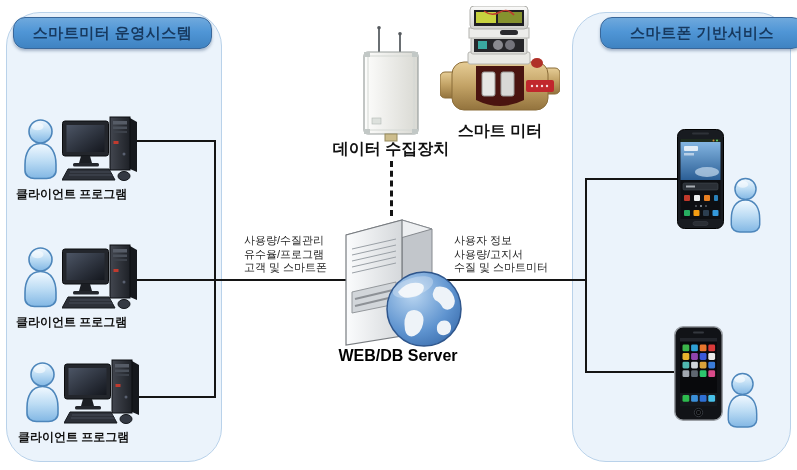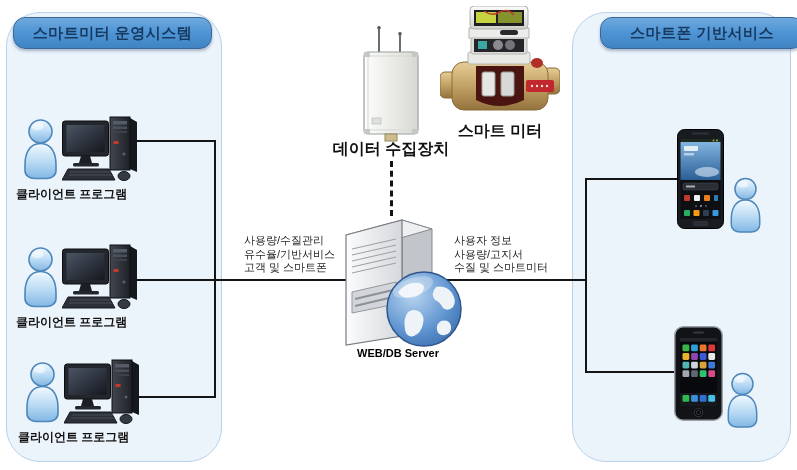--- a/index.html
+++ b/index.html
@@ -27,21 +27,21 @@
   .client-group{position:absolute;width:130px;height:90px;}
   .client-group .person{position:absolute;left:0;top:4px;width:37px;height:62px;}
   .client-group .computer{position:absolute;left:40px;top:0;width:80px;height:68px;}
   .client-label{
     position:absolute;left:-6px;top:72px;width:142px;text-align:left;
     font-size:12px;font-weight:700;color:#111;white-space:nowrap;
   }
   .caption{
     position:absolute;text-align:center;font-size:16px;font-weight:700;color:#111;white-space:nowrap;
   }
-  #server-label{font-size:11px;font-weight:700;color:#000;}
+  #server-label{font-size:16px;font-weight:700;color:#000;}
   .link-text{
     position:absolute;font-size:11px;line-height:13.5px;color:#262626;white-space:nowrap;
   }
   .abs{position:absolute;}
 </style>
 </head>
 <body>
 
 <svg width="0" height="0" style="position:absolute" aria-hidden="true">
   <defs>
@@ -248,21 +248,21 @@
     <path d="M60 76 q9 -11 21 -9 q7 1 4 8 q-3 5 -10 6 q-11 3 -15 -5 z" fill="#eef3f8"></path>
     <path d="M70 96 q6 -4 12 0 q5 4 3 12 q-2 9 -9 12 q-7 2 -9 -6 q-2 -12 3 -18 z" fill="#eef3f8"></path>
     <path d="M98 71 q10 -2 16 6 q5 8 1 14 q-5 5 -10 1 q-3 -6 -8 -8 q-5 -6 1 -13 z" fill="#eef3f8"></path>
     <path d="M103 105 q8 -2 10 5 q1 7 -6 9 q-7 1 -8 -5 q-1 -6 4 -9 z" fill="#eef3f8"></path>
     <ellipse cx="75" cy="71" rx="21" ry="9" fill="#ffffff" opacity=".28" transform="rotate(-18 75 71)"></ellipse>
   </svg>
   <div class="caption" id="server-label" style="left:328px;top:347px;width:140px">WEB/DB Server</div>
 
   <div class="link-text" style="left:244px;top:234px">
     <div>사용량/수질관리</div>
-    <div>유수율/기반서비스</div>
+    <div>유수율/프로그램</div>
     <div>고객 및 스마트폰</div>
   </div>
   <div class="link-text" style="left:454px;top:234px">
     <div>사용자 정보</div>
     <div>사용량/고지서</div>
     <div>수질 및 스마트미터</div>
   </div>
 
   <svg class="abs" style="left:677px;top:129px;width:47px;height:100px" viewBox="0 0 47 100">
     <rect x="0.5" y="0.5" width="46" height="99" rx="7" fill="#181b20" stroke="#000"></rect>

